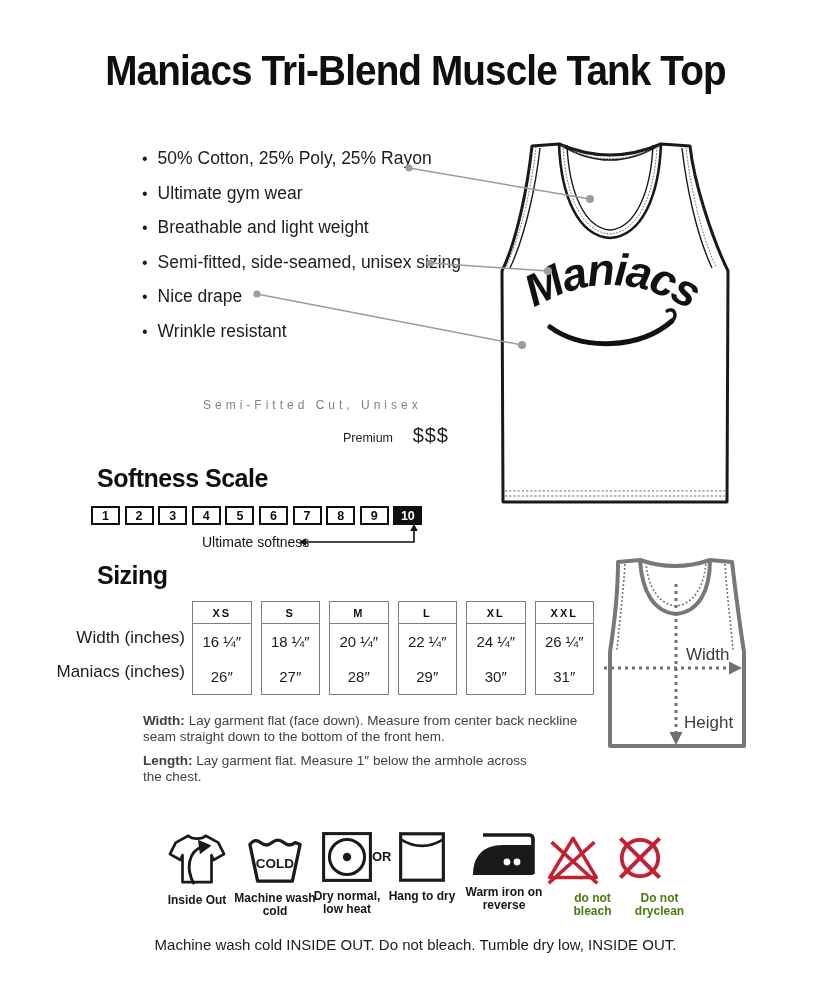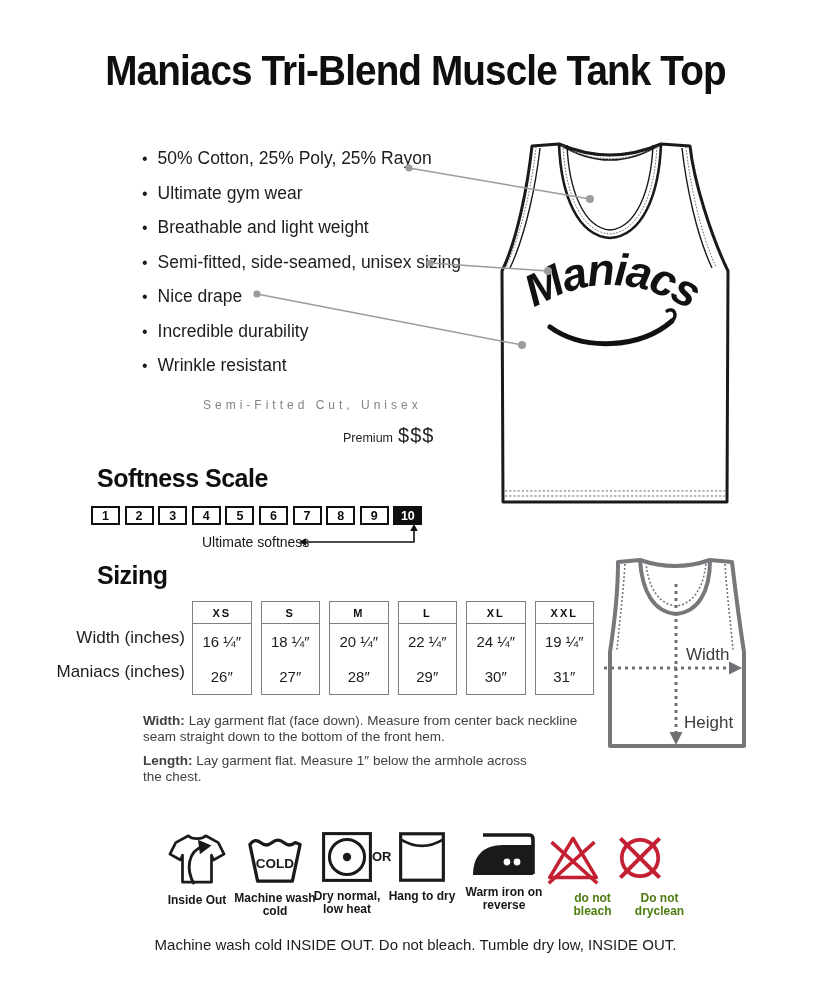--- a/index.html
+++ b/index.html
@@ -8,21 +8,21 @@
   .abs{position:absolute;}
 
   .title{top:46px;left:0;width:831px;text-align:center;font-size:43px;font-weight:800;
          letter-spacing:-1px;transform:scaleX(.9);transform-origin:415px center;color:#0f0f0f;}
 
   .features{top:148px;left:142px;list-style:none;margin:0;padding:0;}
   .features li{font-size:17.5px;line-height:20px;margin-bottom:13.5px;color:#1c1c1e;white-space:nowrap;}
   .features li::before{content:"\2022";margin-right:10px;font-size:16px;}
 
   .fit-label{top:398px;left:203px;font-size:12px;letter-spacing:4px;color:#828286;white-space:nowrap;}
-  .premium{top:424px;left:343px;width:106px;display:flex;justify-content:flex-start;align-items:baseline;gap:5px;}
+  .premium{top:424px;left:343px;width:106px;display:flex;justify-content:space-between;align-items:baseline;gap:5px;}
   .premium .tier{font-size:12.5px;color:#231f20;}
   .premium .symbols{font-size:20px;color:#231f20;letter-spacing:1px;}
 
   .h2{font-size:25px;font-weight:800;letter-spacing:-.5px;color:#0f0f0f;}
   .softness-h{top:464px;left:97px;}
   .scale{top:506px;left:91px;display:flex;gap:4.6px;}
   .scale .box{width:29px;height:19px;border:2.5px solid #0f0f0f;box-sizing:border-box;
               display:flex;align-items:center;justify-content:center;
               font-size:12.5px;font-weight:bold;color:#0f0f0f;background:#fff;}
   .scale .box.filled{background:#0f0f0f;color:#fff;}
@@ -57,21 +57,20 @@
 <div class="page">
 
   <div class="abs title">Maniacs Tri-Blend Muscle Tank Top</div>
 
   <ul class="abs features">
     <li>50% Cotton, 25% Poly, 25% Rayon</li>
     <li>Ultimate gym wear</li>
     <li>Breathable and light weight</li>
     <li>Semi-fitted, side-seamed, unisex sizing</li>
     <li>Nice drape</li>
-    <li>Incredible durability</li>
     <li>Wrinkle resistant</li>
   </ul>
 
   <svg class="abs" style="left:488px;top:138px;" width="246" height="376" viewBox="0 0 246 376">
 
     <path d="M44,8 L71,6 Q122,28 173,6 L202,8 C206,45 224,100 240,133 L239,364 L15,364 L14,133 C30,100 40,45 44,8 Z" fill="#ffffff" stroke="#1a1a1a" stroke-width="3" stroke-linejoin="round"></path>
 
     <path d="M71,6 Q122,38 173,6" fill="none" stroke="#1a1a1a" stroke-width="1.6"></path>
     <path d="M72,8 Q122,33 172,8" fill="none" stroke="#6b6b6b" stroke-width="1" stroke-dasharray="1.6,1.6"></path>
 
@@ -170,21 +169,21 @@
       <div class="cell">22 ¼″</div>
       <div class="cell">29″</div>
     </div>
     <div class="size-col">
       <div class="hd">XL</div>
       <div class="cell">24 ¼″</div>
       <div class="cell">30″</div>
     </div>
     <div class="size-col">
       <div class="hd">XXL</div>
-      <div class="cell">19 ¼″</div>
+      <div class="cell">26 ¼″</div>
       <div class="cell">31″</div>
     </div>
   </div>
 
   <div class="abs notes">
     <p class="n1"><b>Width:</b> <span>Lay garment flat (face down). Measure from center back neckline seam straight down to the bottom of the front hem.</span></p>
     <p class="n2"><b>Length:</b> <span>Lay garment flat. Measure 1″ below the armhole across the chest.</span></p>
   </div>
 
   <svg class="abs" style="left:598px;top:556px;" width="154" height="196" viewBox="0 0 154 196">

